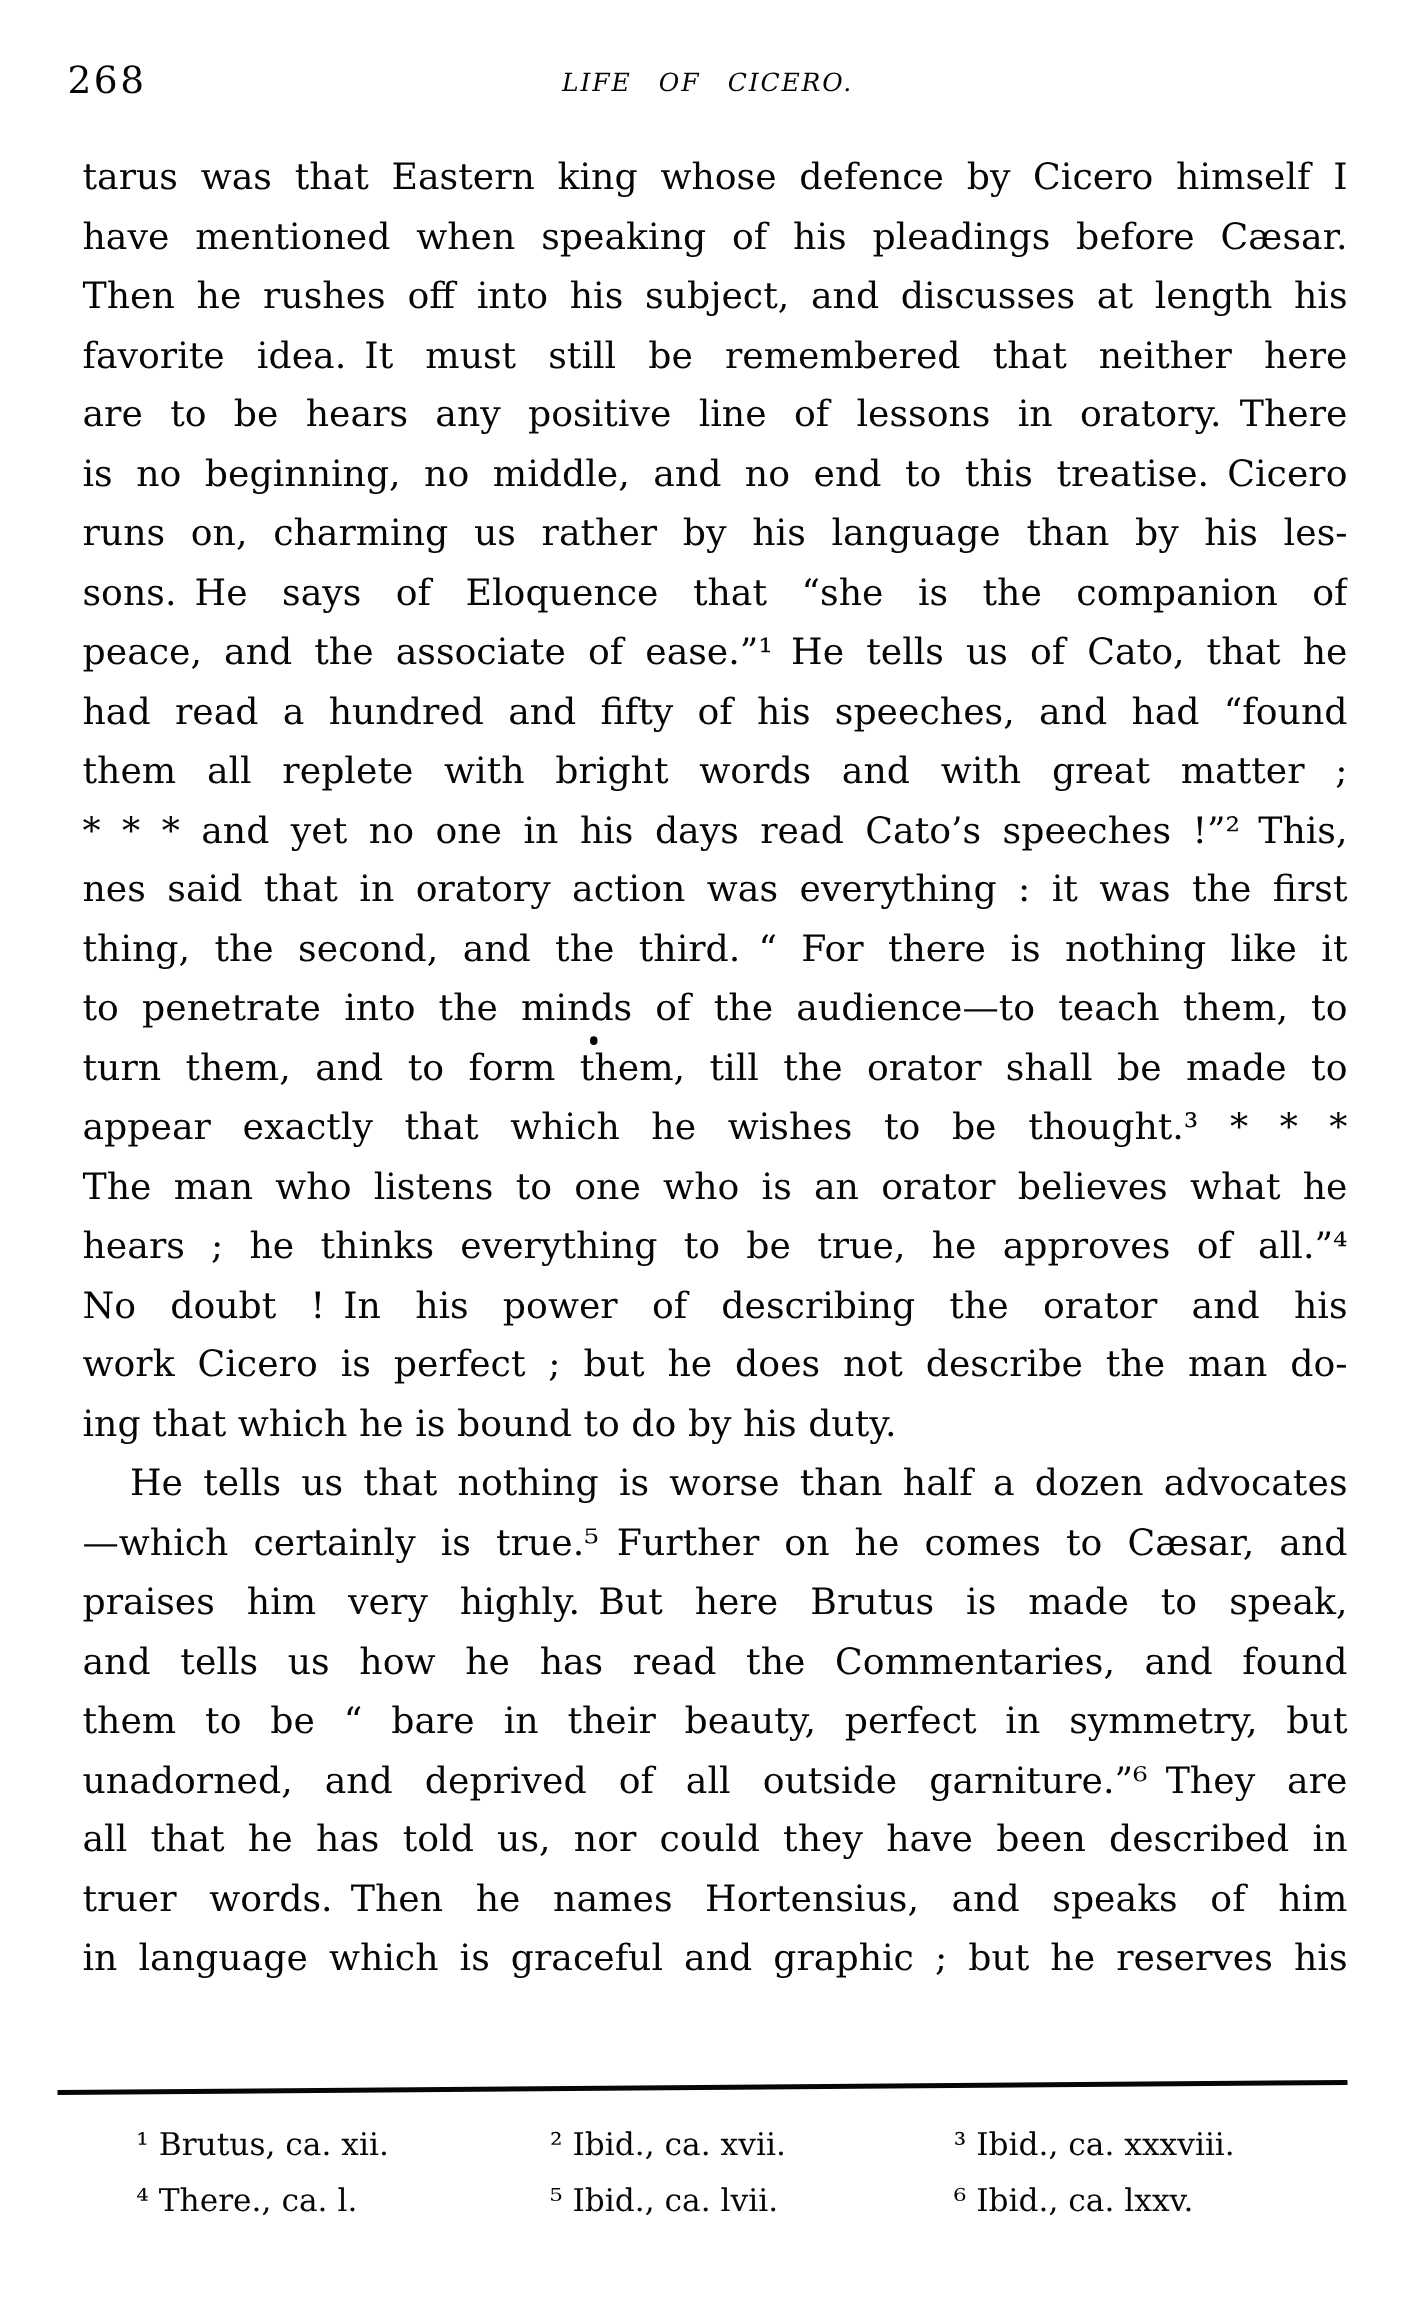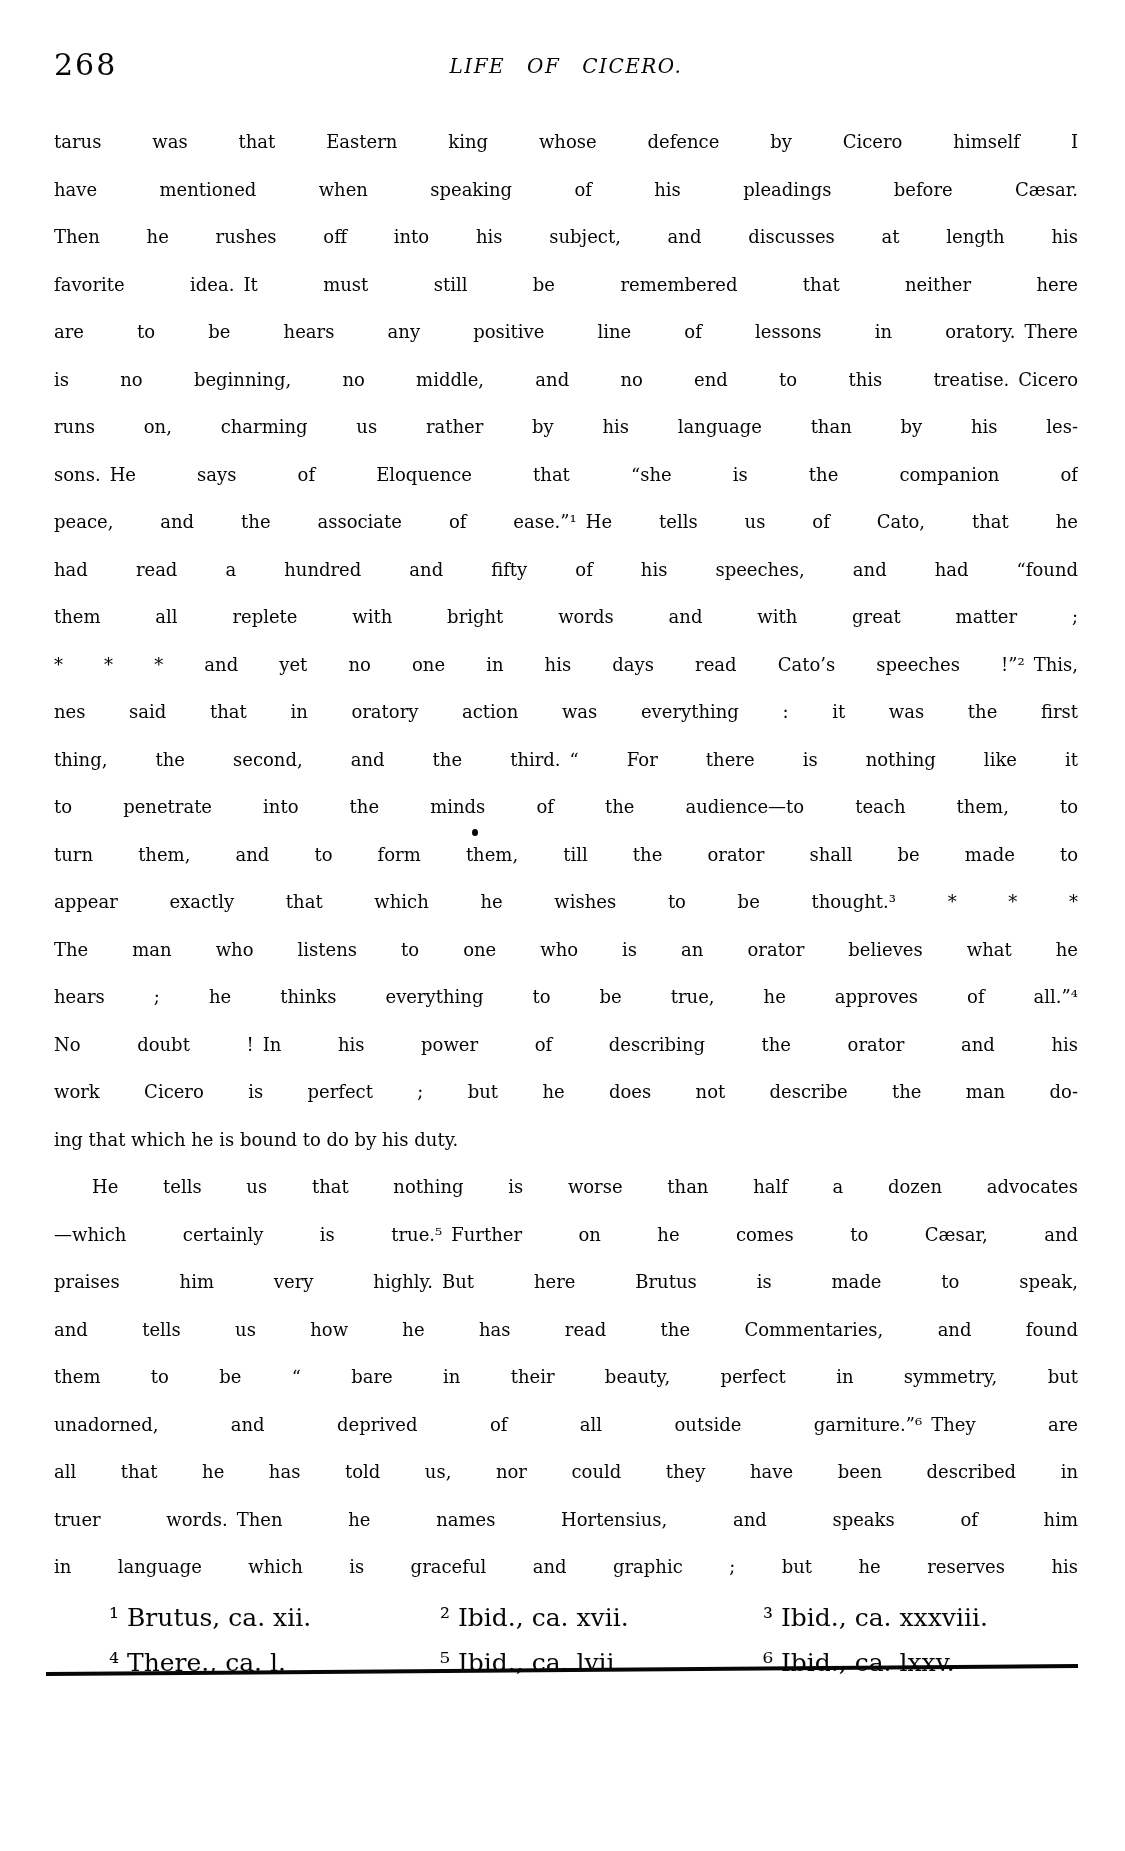--- a/index.html
+++ b/index.html
@@ -41,27 +41,28 @@
     word-spacing: 14px;
   }
   
   .body-text {
     position: absolute;
     top: 118px;
     left: 54px;
     width: 1024px;
   }
   .body-text .line {
-    font-size: 18px;
+    font-size: 29px;
     line-height: 47.5px;
     height: 47.5px;
     white-space: normal;
     text-align: justify;
     text-align-last: justify;
     overflow: hidden;
+    margin-left: 12px;
   }
   .body-text .line.no-just {
     text-align: center;
     text-align-last: left;
   }
   .body-text .line.indent {
     padding-left: 38px;
   }
   
   .ink-speck {
@@ -79,21 +80,21 @@
     top: 1668px;
     left: 46px;
     width: 1032px;
     height: 4px;
     background: #060606;
     transform: rotate(-0.45deg);
   }
   
   .footnotes {
     position: absolute;
-    top: 1595px;
+    top: 1693px;
     left: 54px;
     width: 1024px;
     padding-left: 55px;
   }
   .fn-row {
     display: grid;
     grid-template-columns: 331px 323px 1fr;
   }
   .fn-item {
     font-size: 25px;

